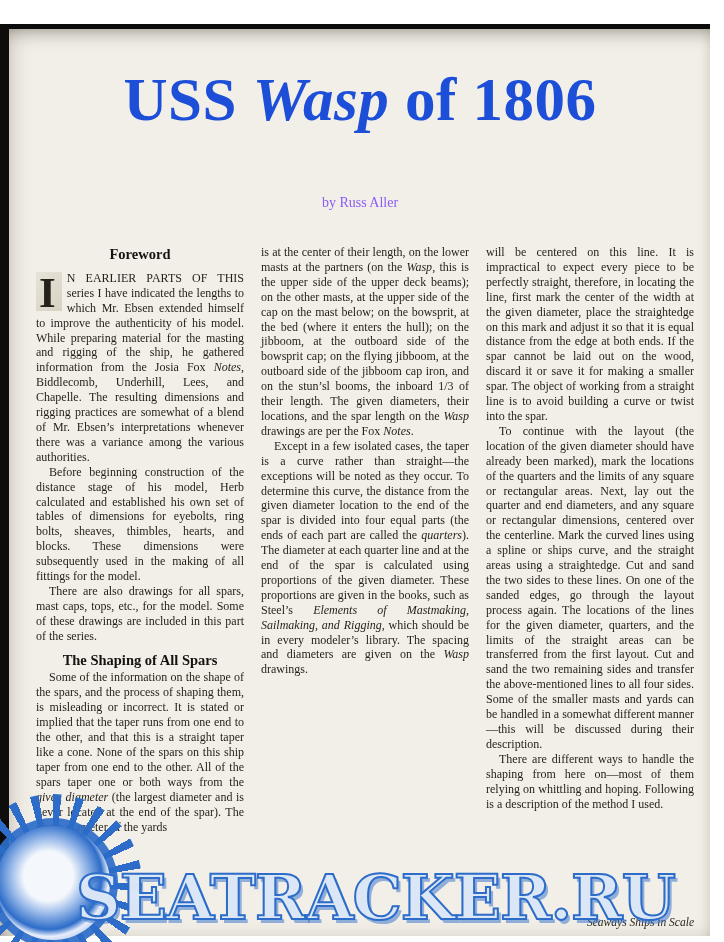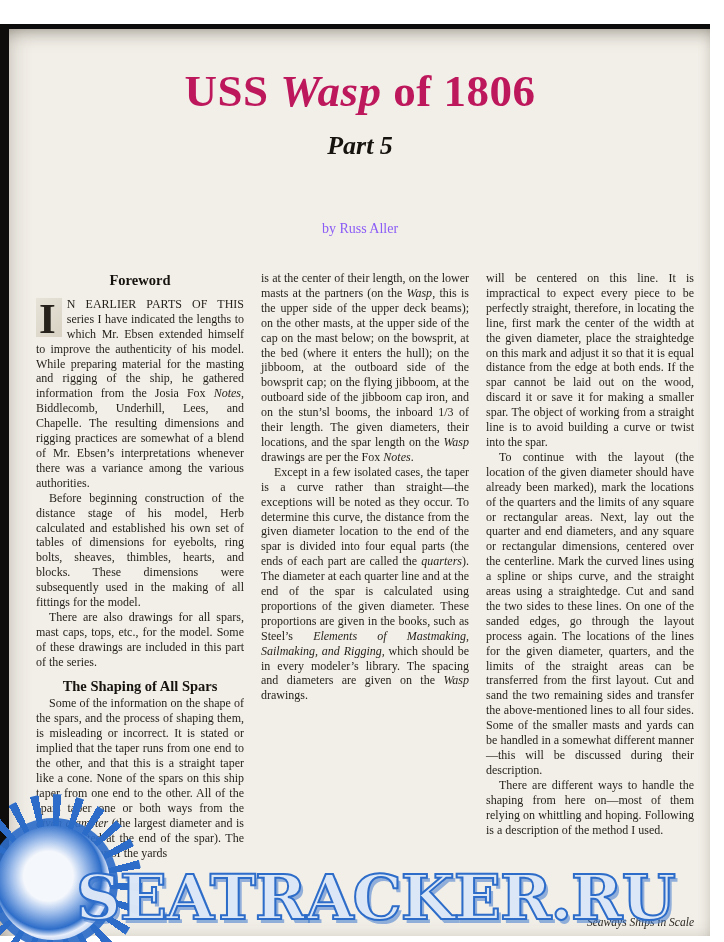--- a/index.html
+++ b/index.html
@@ -18,21 +18,21 @@
                 inset -6px 0 14px -8px rgba(120,110,90,0.25);
     padding:0;
     color:#1e1b16;
   }
   .edge-left {
     position:absolute; left:0; top:24px; width:9px; height:860px;
     background:#0e0d0b; z-index:3;
   }
 
   header.masthead { text-align:center; padding:36px 20px 0 30px; }
-  .title { font-size:45px; font-weight:700; letter-spacing:0.5px; color:#be185d; }
+  .title { font-size:61px; font-weight:700; letter-spacing:0.5px; color:#1d4ed8; }
   .title i { font-weight:700; }
   .part { font-size:26px; font-style:italic; font-weight:700; margin-top:14px; color:#16130f; }
   .byline { font-size:14px; margin-top:60px; color:#8b5cf6; }
 
   .columns {
     display:flex; gap:17px;
     padding:34px 16px 0 36px;
     text-align:justify;
   }
   .col { flex:1 1 0; font-size:12px; line-height:14.9px; color:#221e18; }
@@ -81,21 +81,20 @@
 </head>
 <body>
 
 <div class="scan">
   <div class="edge-left"></div>
 
   <div class="page">
 
     <header class="masthead">
       <h1 class="title"><span>USS </span><i>Wasp</i><span> of 1806</span></h1>
-      <div class="part">Part 5</div>
       <div class="byline">by Russ Aller</div>
     </header>
 
     <main class="columns">
 
       <section class="col">
         <h2 class="sechead">Foreword</h2>
         <p class="para"><span class="dropcap">I</span><span>N EARLIER PARTS OF THIS series I have indicated the lengths to which Mr. Ebsen extended himself to improve the authenticity of his model. While preparing material for the masting and rigging of the ship, he gathered information from the Josia Fox <em>Notes</em>, Biddlecomb, Underhill, Lees, and Chapelle. The resulting dimensions and rigging practices are somewhat of a blend of Mr. Ebsen’s interpretations whenever there was a variance among the various authorities.</span></p>
         <p class="para indent">Before beginning construction of the distance stage of his model, Herb calculated and established his own set of tables of dimensions for eyebolts, ring bolts, sheaves, thimbles, hearts, and blocks. These dimensions were subsequently used in the making of all fittings for the model.</p>
         <p class="para indent">There are also drawings for all spars, mast caps, tops, etc., for the model. Some of these drawings are included in this part of the series.</p>

